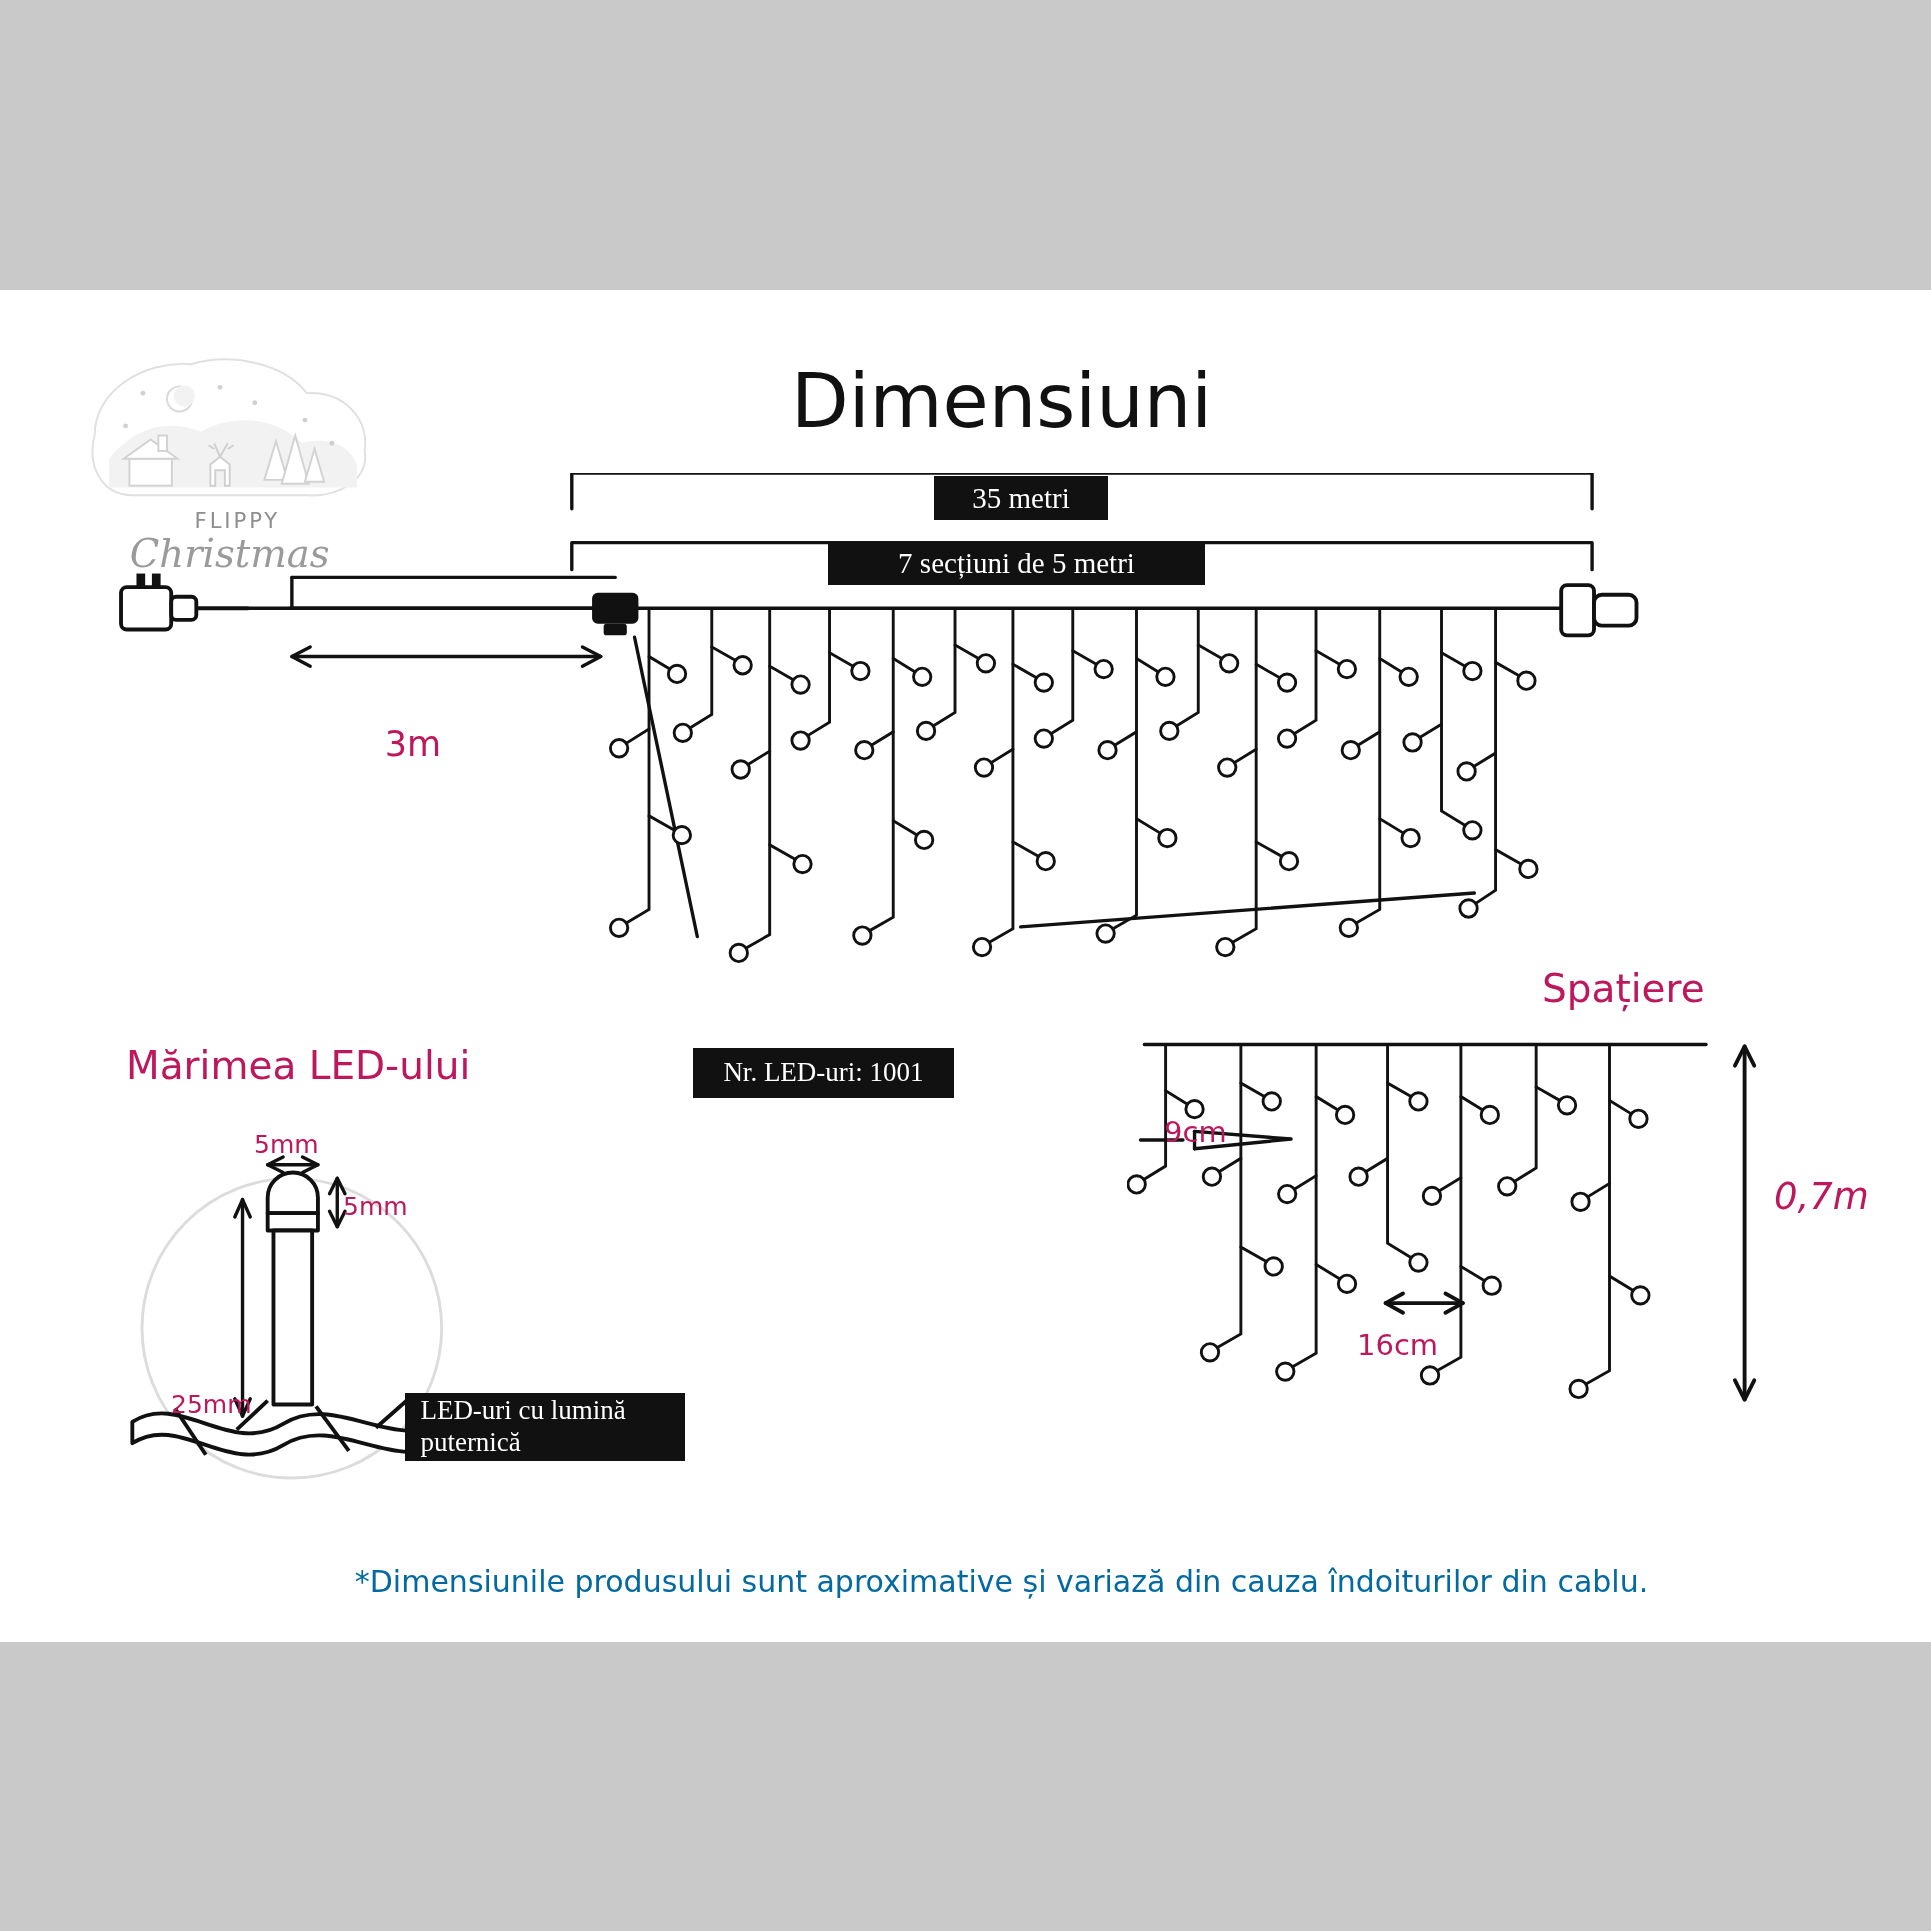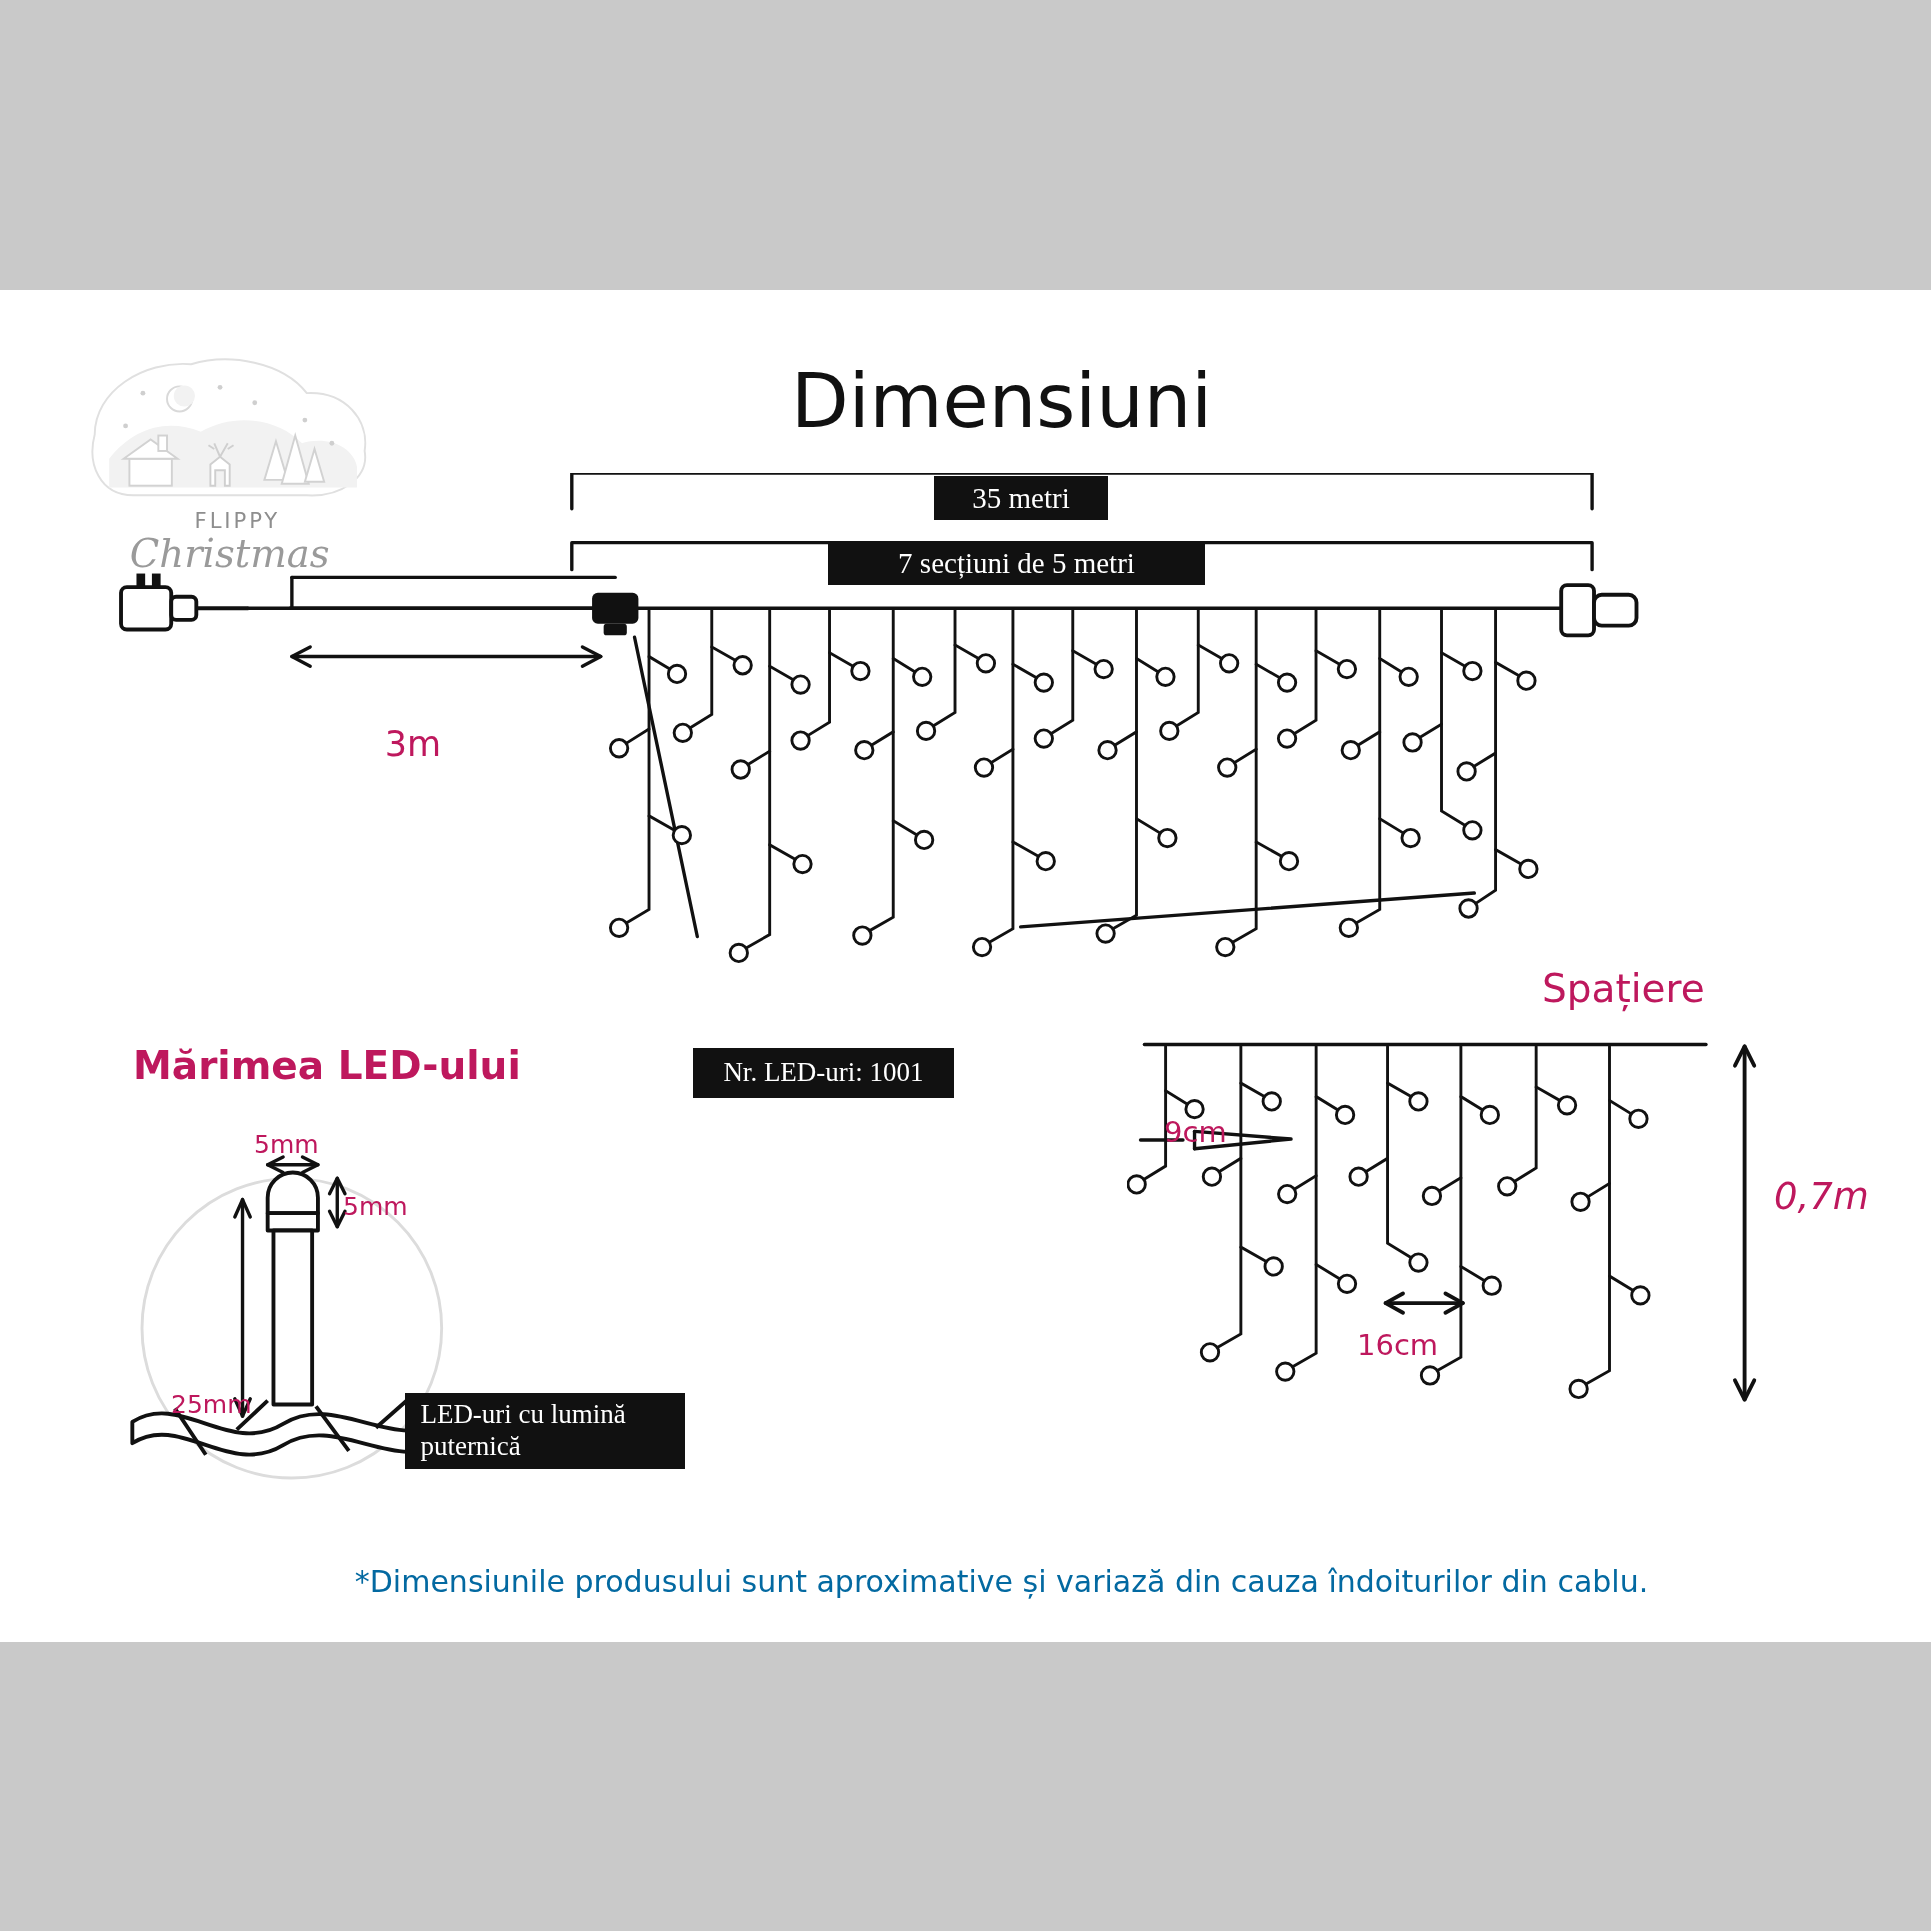--- a/index.html
+++ b/index.html
@@ -335,21 +335,21 @@
       </g>
     </svg>
   </div>
 
   <div class="abs plain" style="left:1128px;top:1115px;font-size:29px;">9cm</div>
 
   <div class="abs plain" style="left:1321px;top:1328px;font-size:29px;">16cm</div>
 
   <div class="abs plain" style="left:1738px;top:1175px;font-size:37px;font-style:italic;">0,7m</div>
 
-  <div class="abs plain" style="left:97px;top:1043px;font-size:39px;font-weight:bold;">Mărimea LED-ului</div>
+  <div class="abs plain" style="left:90px;top:1043px;font-size:39px;">Mărimea LED-ului</div>
 
   <div class="abs" style="left:77px;top:1101px;width:406px;height:406px;">
     <svg width="406" height="406" viewBox="0 0 420 420">
       <circle cx="185" cy="235" r="155" fill="#ffffff" stroke="#dcdcdc" stroke-width="3"></circle>
 
       <g fill="#ffffff" stroke="#111111" stroke-width="4" stroke-linejoin="round">
         <path d="M160 100 a26 26 0 0 1 52 0 v16 h-52 z"></path>
         <rect x="160" y="116" width="52" height="18"></rect>
         <rect x="166" y="134" width="40" height="180"></rect>
       </g>
@@ -374,19 +374,19 @@
       </g>
     </svg>
   </div>
 
   <div class="abs plain" style="left:218px;top:1130px;font-size:25px;">5mm</div>
 
   <div class="abs plain" style="left:307px;top:1192px;font-size:25px;">5mm</div>
 
   <div class="abs plain" style="left:135px;top:1390px;font-size:25px;">25mm</div>
 
-  <div class="abs blabel" style="left:369px;top:1393px;width:280px;height:76px;font-size:27px;white-space:pre-line;justify-content:flex-start;text-align:left;padding-left:15.4px;">LED-uri cu lumină
+  <div class="abs blabel" style="left:369px;top:1393px;width:280px;height:68px;font-size:27px;white-space:pre-line;justify-content:flex-start;text-align:left;padding-left:15.4px;">LED-uri cu lumină
 puternică</div>
 
   <div id="footnote" class="abs">*Dimensiunile produsului sunt aproximative și variază din cauza îndoiturilor din cablu.</div>
 
 </div>
 
 
 </body></html>

